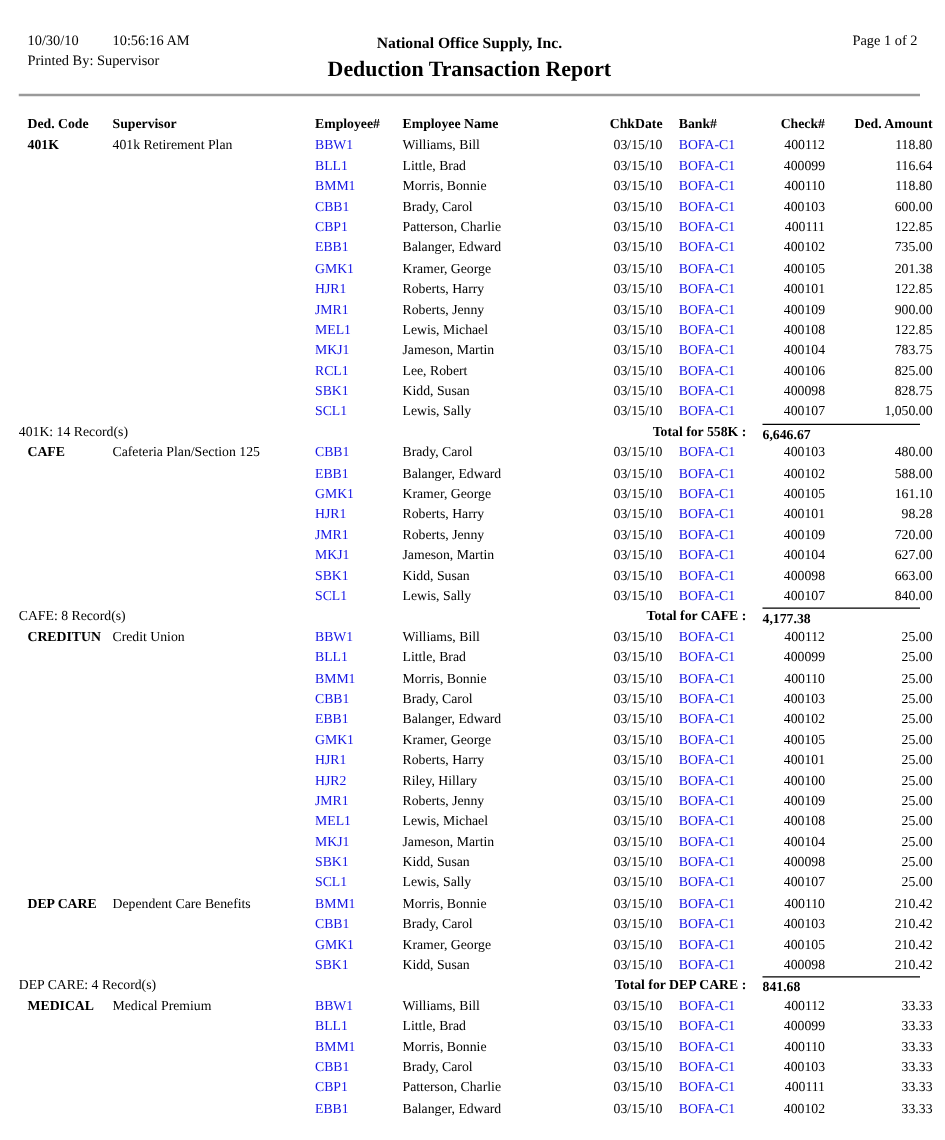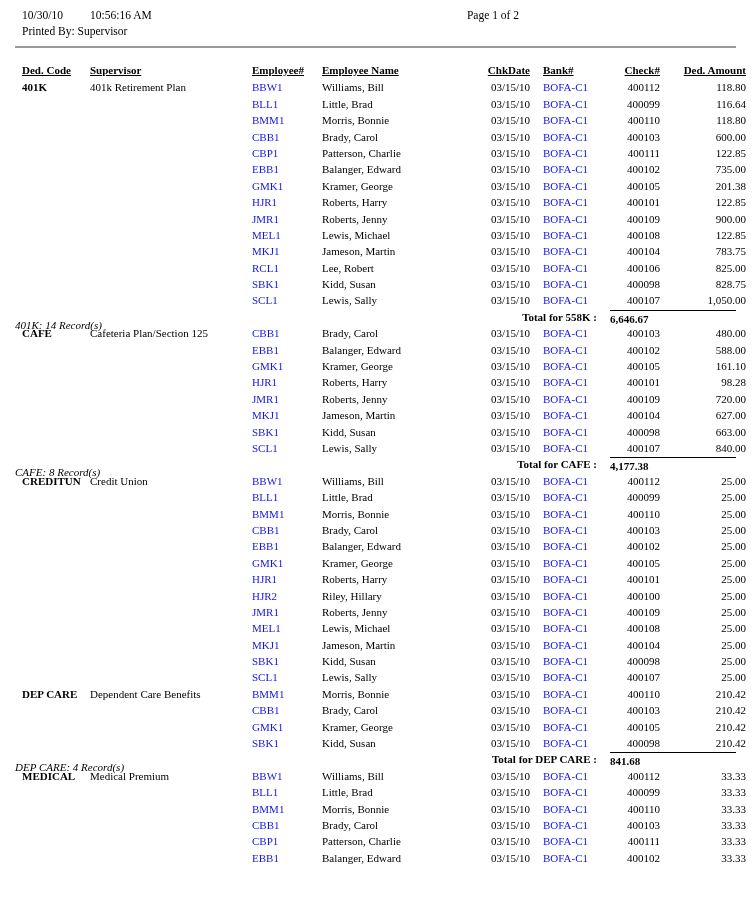--- a/index.html
+++ b/index.html
@@ -2,65 +2,69 @@
 <html style="--link-blue: #1515e6; --rule-gray: #9a9a9a;"><head>
 <meta charset="utf-8">
 <style>
   html, body { margin:0; padding:0; }
   body {
     width:756px; height:912px; overflow:hidden;
     background:#ffffff; color:#000;
     font-family:"Liberation Serif", serif;
     font-size:11px;
   }
-  .page { position:relative; padding:9px 10px 0 15px; box-sizing:border-box; width:746px; }
+  .page { position:relative; padding:27px 10px 0 15px; box-sizing:border-box; width:746px; }
 
   
   .report-header { display:grid; grid-template-columns:215px 1fr 215px; align-items:start; }
   .hl { padding-left:7px; font-size:11.5px; }
   .dateline span:first-child { display:inline-block; width:68px; }
   .hl .printedby { margin-top:4px; }
   .hc { text-align:center; }
   .company { font-weight:bold; font-size:12.5px; }
   .title { font-weight:bold; font-size:17.5px; margin-top:3px; }
   .hr-right { text-align:right; font-size:11.5px; padding-right:2px; }
   .rule { border-top:2px solid var(--rule-gray,#9a9a9a); margin-top:9px; }
 
   
   .row {
     display:grid;
     grid-template-columns:68px 162px 70px 158px 50px 13px 57px 60px 86px;
     padding-left:7px; height:16.4px; line-height:16.4px;
     white-space:nowrap; overflow:visible;
   }
   .row.head { margin-top:14px; margin-bottom:1px; font-weight:bold; }
-  .u { text-decoration:underline; }
+  .u { }
   .c { overflow:visible; }
   .c.date, .c.check, .c.amt { text-align:right; }
   .c.code { font-weight:bold; }
   .lnk { color:var(--link-blue,#1515e6); }
 
   
   .total-row { position:relative; height:16.4px; line-height:16.4px; }
-  .rec { position:absolute; left:0; top:8px; font-style:italic; white-space:nowrap; }
+  .rec { position:absolute; left:0; top:0; white-space:nowrap; }
   .tlabel { position:absolute; right:139px; top:0; font-weight:bold; white-space:nowrap; }
   .tamt { position:absolute; right:0; top:1px; width:126px; border-top:1.5px solid #000;
           text-align:left; font-weight:bold; }
 </style>
 </head>
 <body>
 
 <div class="page">
 
   <div class="report-header">
     <div class="hl">
       <div class="dateline">
         <span>10/30/10</span><span>10:56:16 AM</span>
       </div>
       <div class="printedby">Printed By: Supervisor</div>
+    </div>
+    <div class="hc">
+      <div class="company">National Office Supply, Inc.</div>
+      <div class="title">Deduction Transaction Report</div>
     </div>
     <div class="hr-right">Page 1 of 2</div>
   </div>
 
   <div class="rule"></div>
 
   <div class="row head">
     <div class="c code"><span class="u">Ded. Code</span></div>
     <div class="c desc"><span class="u">Supervisor</span></div>
     <div class="c emp"><span class="u">Employee#</span></div>

